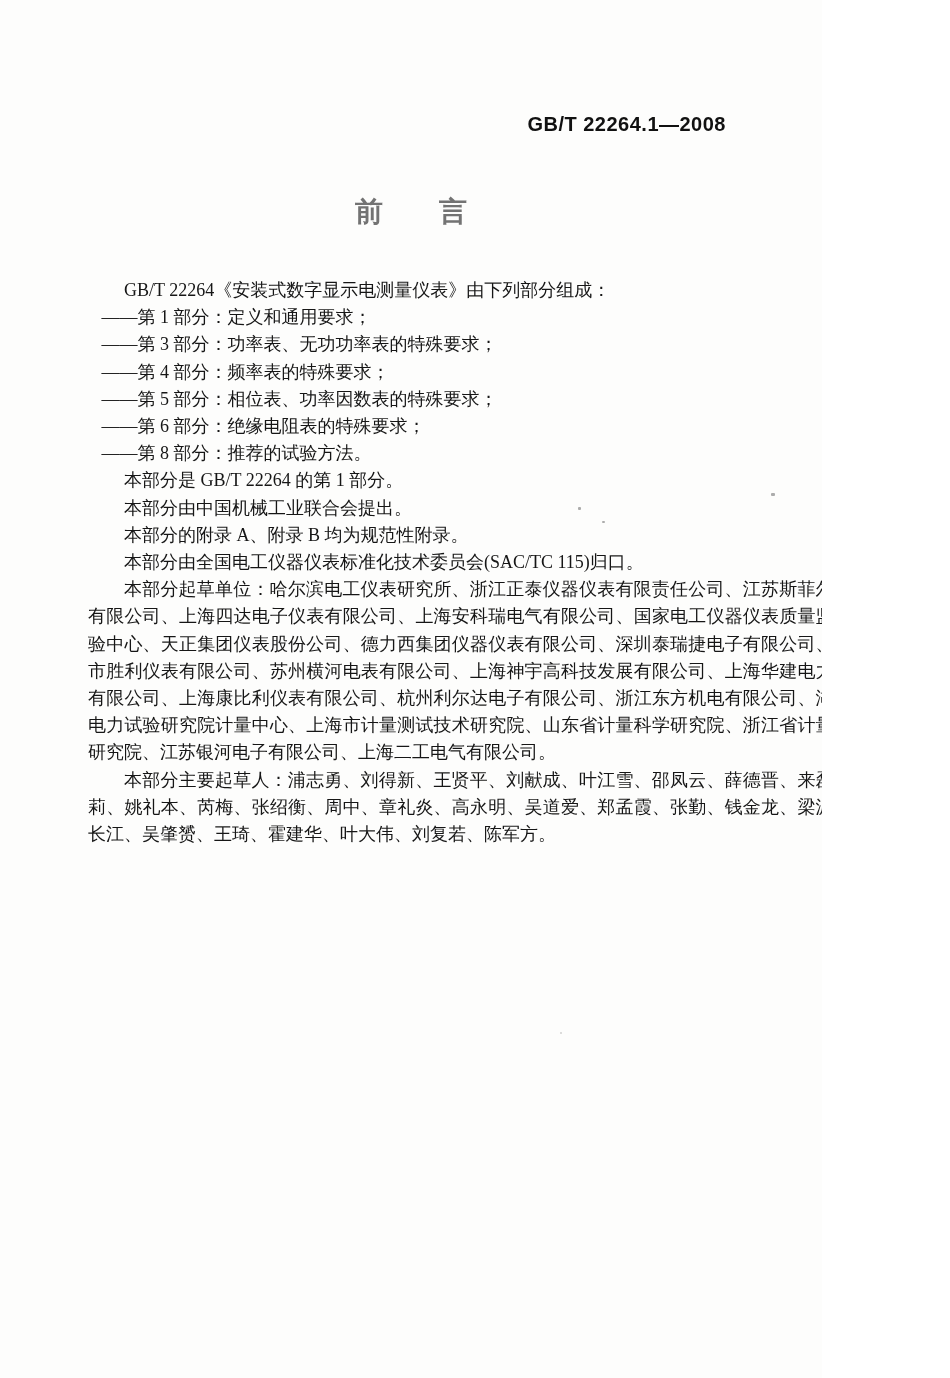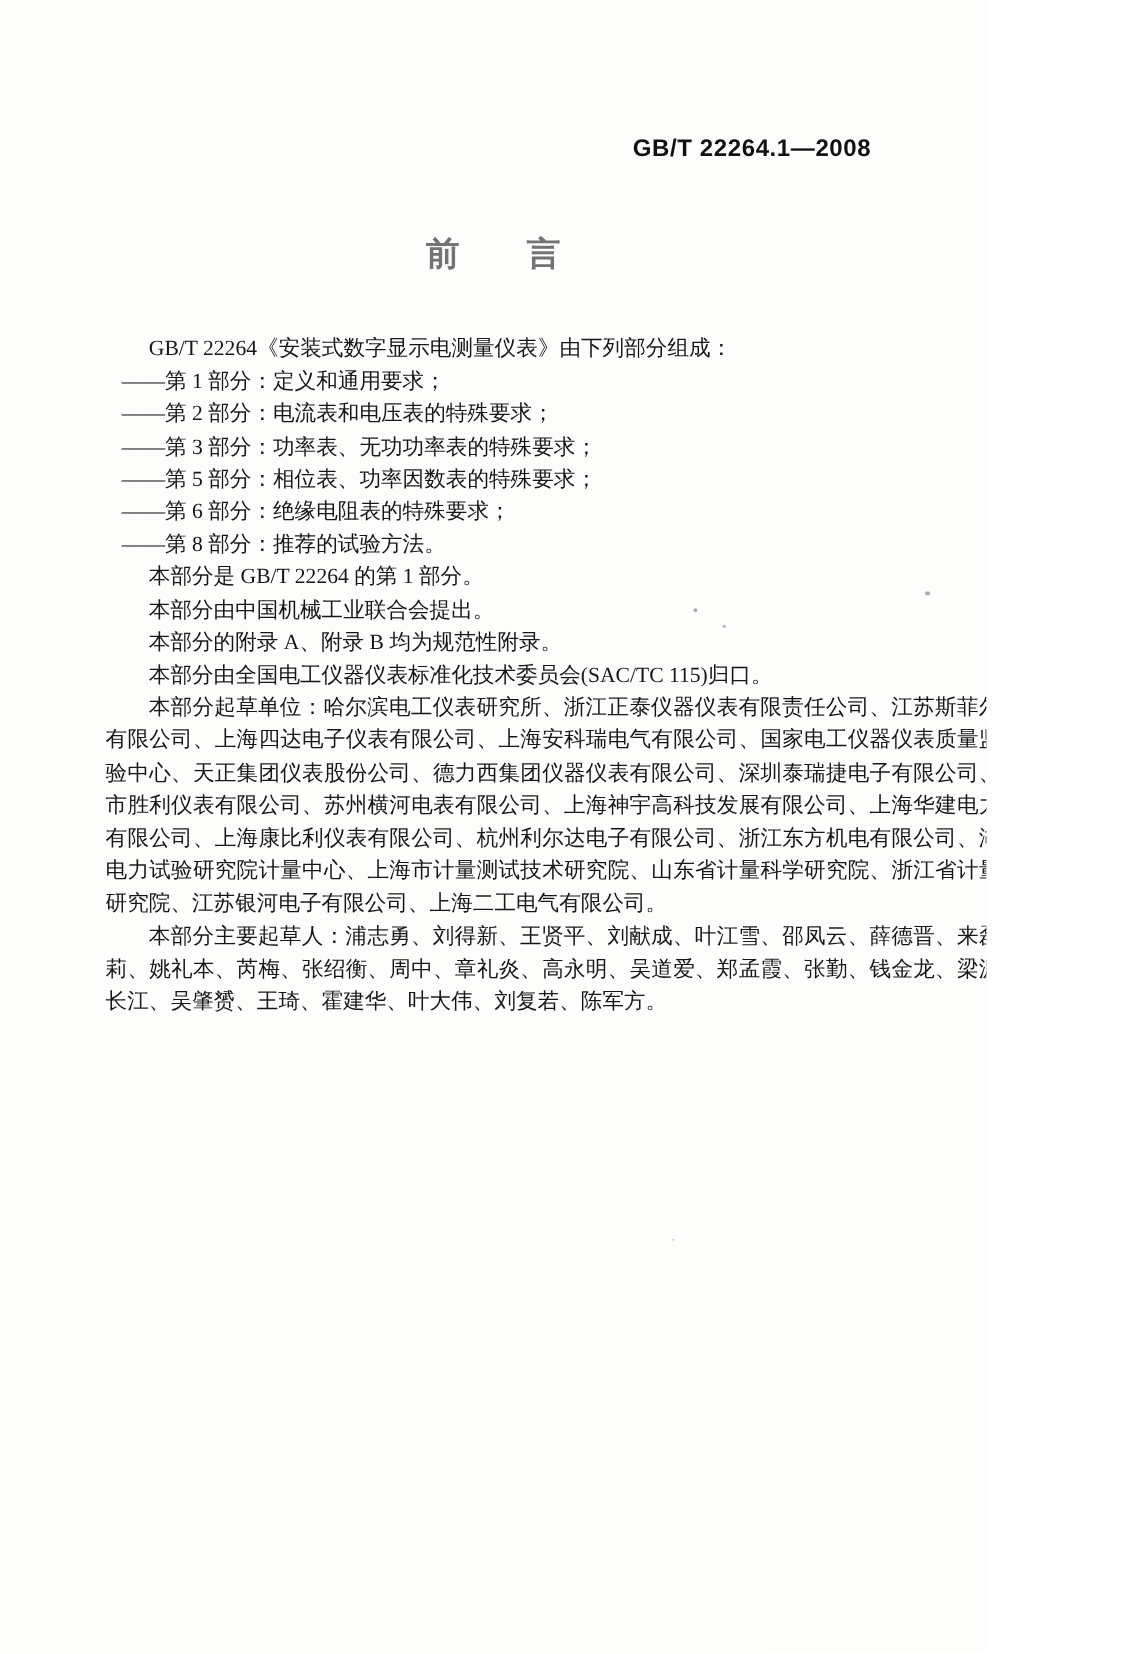--- a/index.html
+++ b/index.html
@@ -97,22 +97,22 @@
 
   <div class="std-code">GB/T 22264.1—2008</div>
 
   <h1 class="doc-title">前　　言</h1>
 
   <div class="body-block">
 
     <p class="indent">GB/T 22264《安装式数字显示电测量仪表》由下列部分组成：</p>
 
     <p class="dash-item">——第 1 部分：定义和通用要求；</p>
-    <p class="dash-item">——第 2 部分：电流表和电压表的特殊要求；</p>
     <p class="dash-item">——第 3 部分：功率表、无功功率表的特殊要求；</p>
+    <p class="dash-item">——第 4 部分：频率表的特殊要求；</p>
     <p class="dash-item">——第 5 部分：相位表、功率因数表的特殊要求；</p>
     <p class="dash-item">——第 6 部分：绝缘电阻表的特殊要求；</p>
     <p class="dash-item">——第 8 部分：推荐的试验方法。</p>
 
     <p class="indent">本部分是 GB/T 22264 的第 1 部分。</p>
     <p class="indent">本部分由中国机械工业联合会提出。</p>
     <p class="indent">本部分的附录 A、附录 B 均为规范性附录。</p>
     <p class="indent">本部分由全国电工仪器仪表标准化技术委员会(SAC/TC 115)归口。</p>
 
     <p class="indent justify">本部分起草单位：哈尔滨电工仪表研究所、浙江正泰仪器仪表有限责任公司、江苏斯菲尔电气有限公司、上海四达电子仪表有限公司、上海安科瑞电气有限公司、国家电工仪器仪表质量监督检验中心、天正集团仪表股份公司、德力西集团仪器仪表有限公司、深圳泰瑞捷电子有限公司、乐清市胜利仪表有限公司、苏州横河电表有限公司、上海神宇高科技发展有限公司、上海华建电力设备有限公司、上海康比利仪表有限公司、杭州利尔达电子有限公司、浙江东方机电有限公司、湖北省电力试验研究院计量中心、上海市计量测试技术研究院、山东省计量科学研究院、浙江省计量科学研究院、江苏银河电子有限公司、上海二工电气有限公司。</p>

